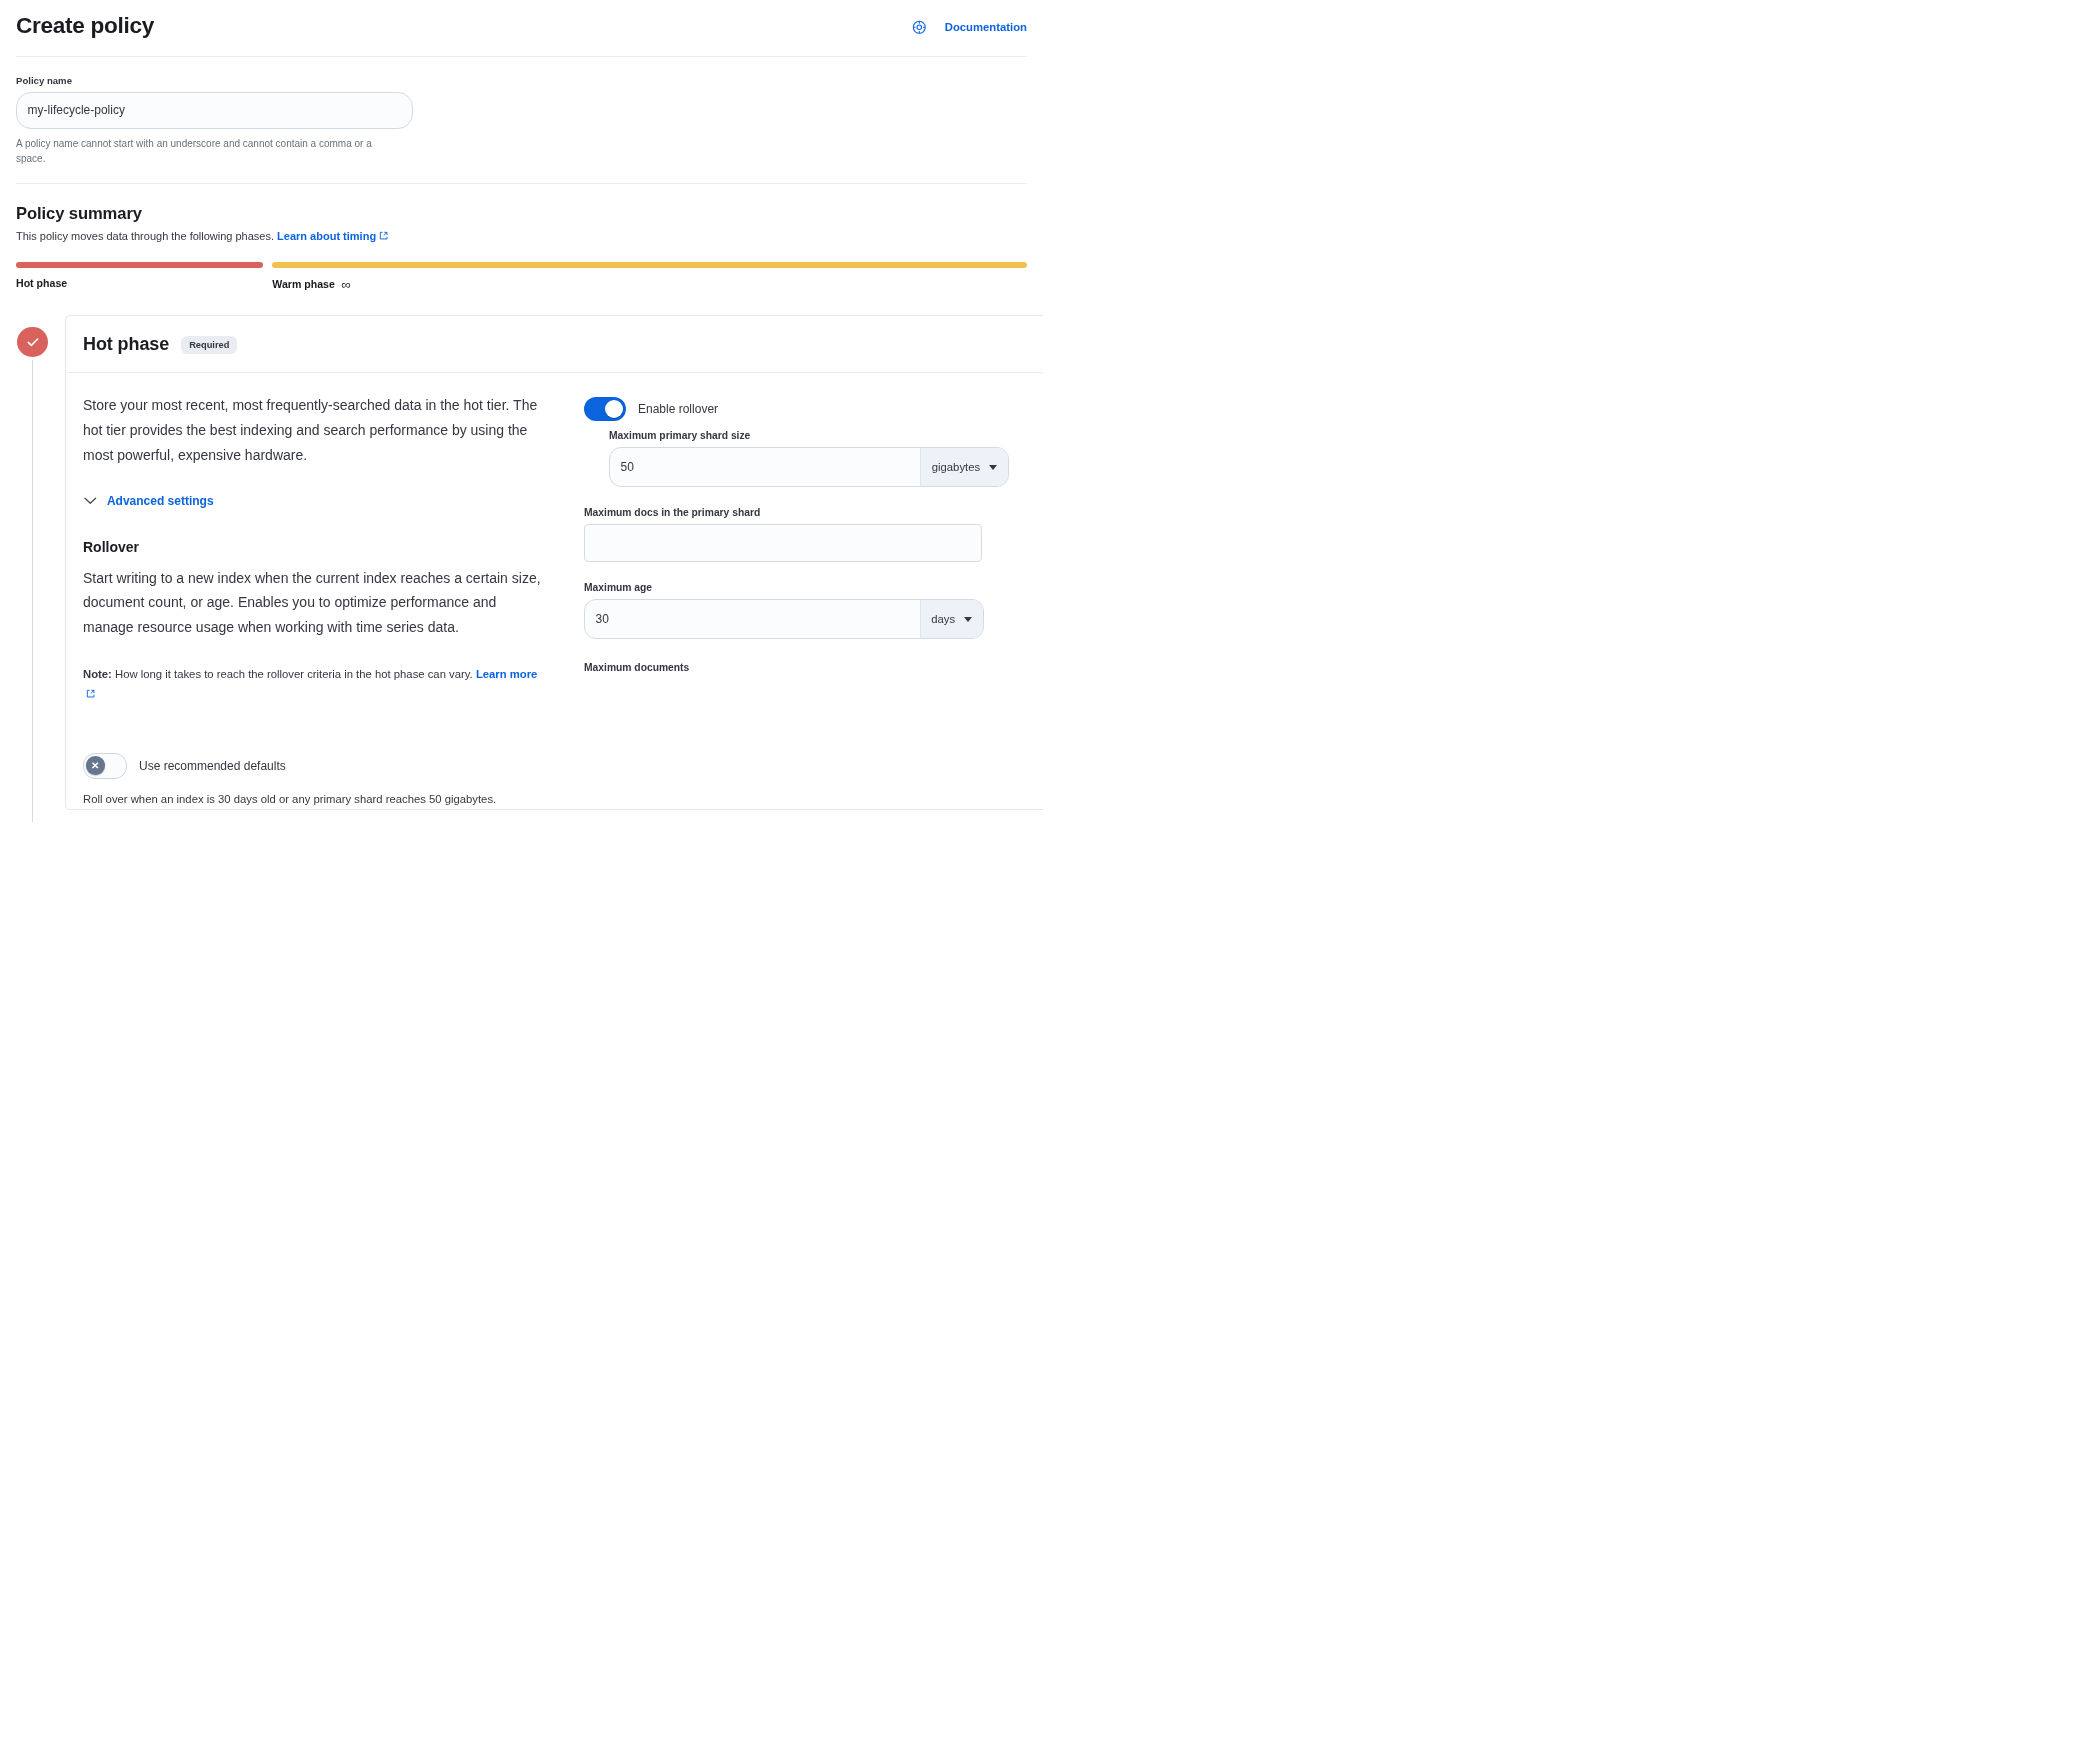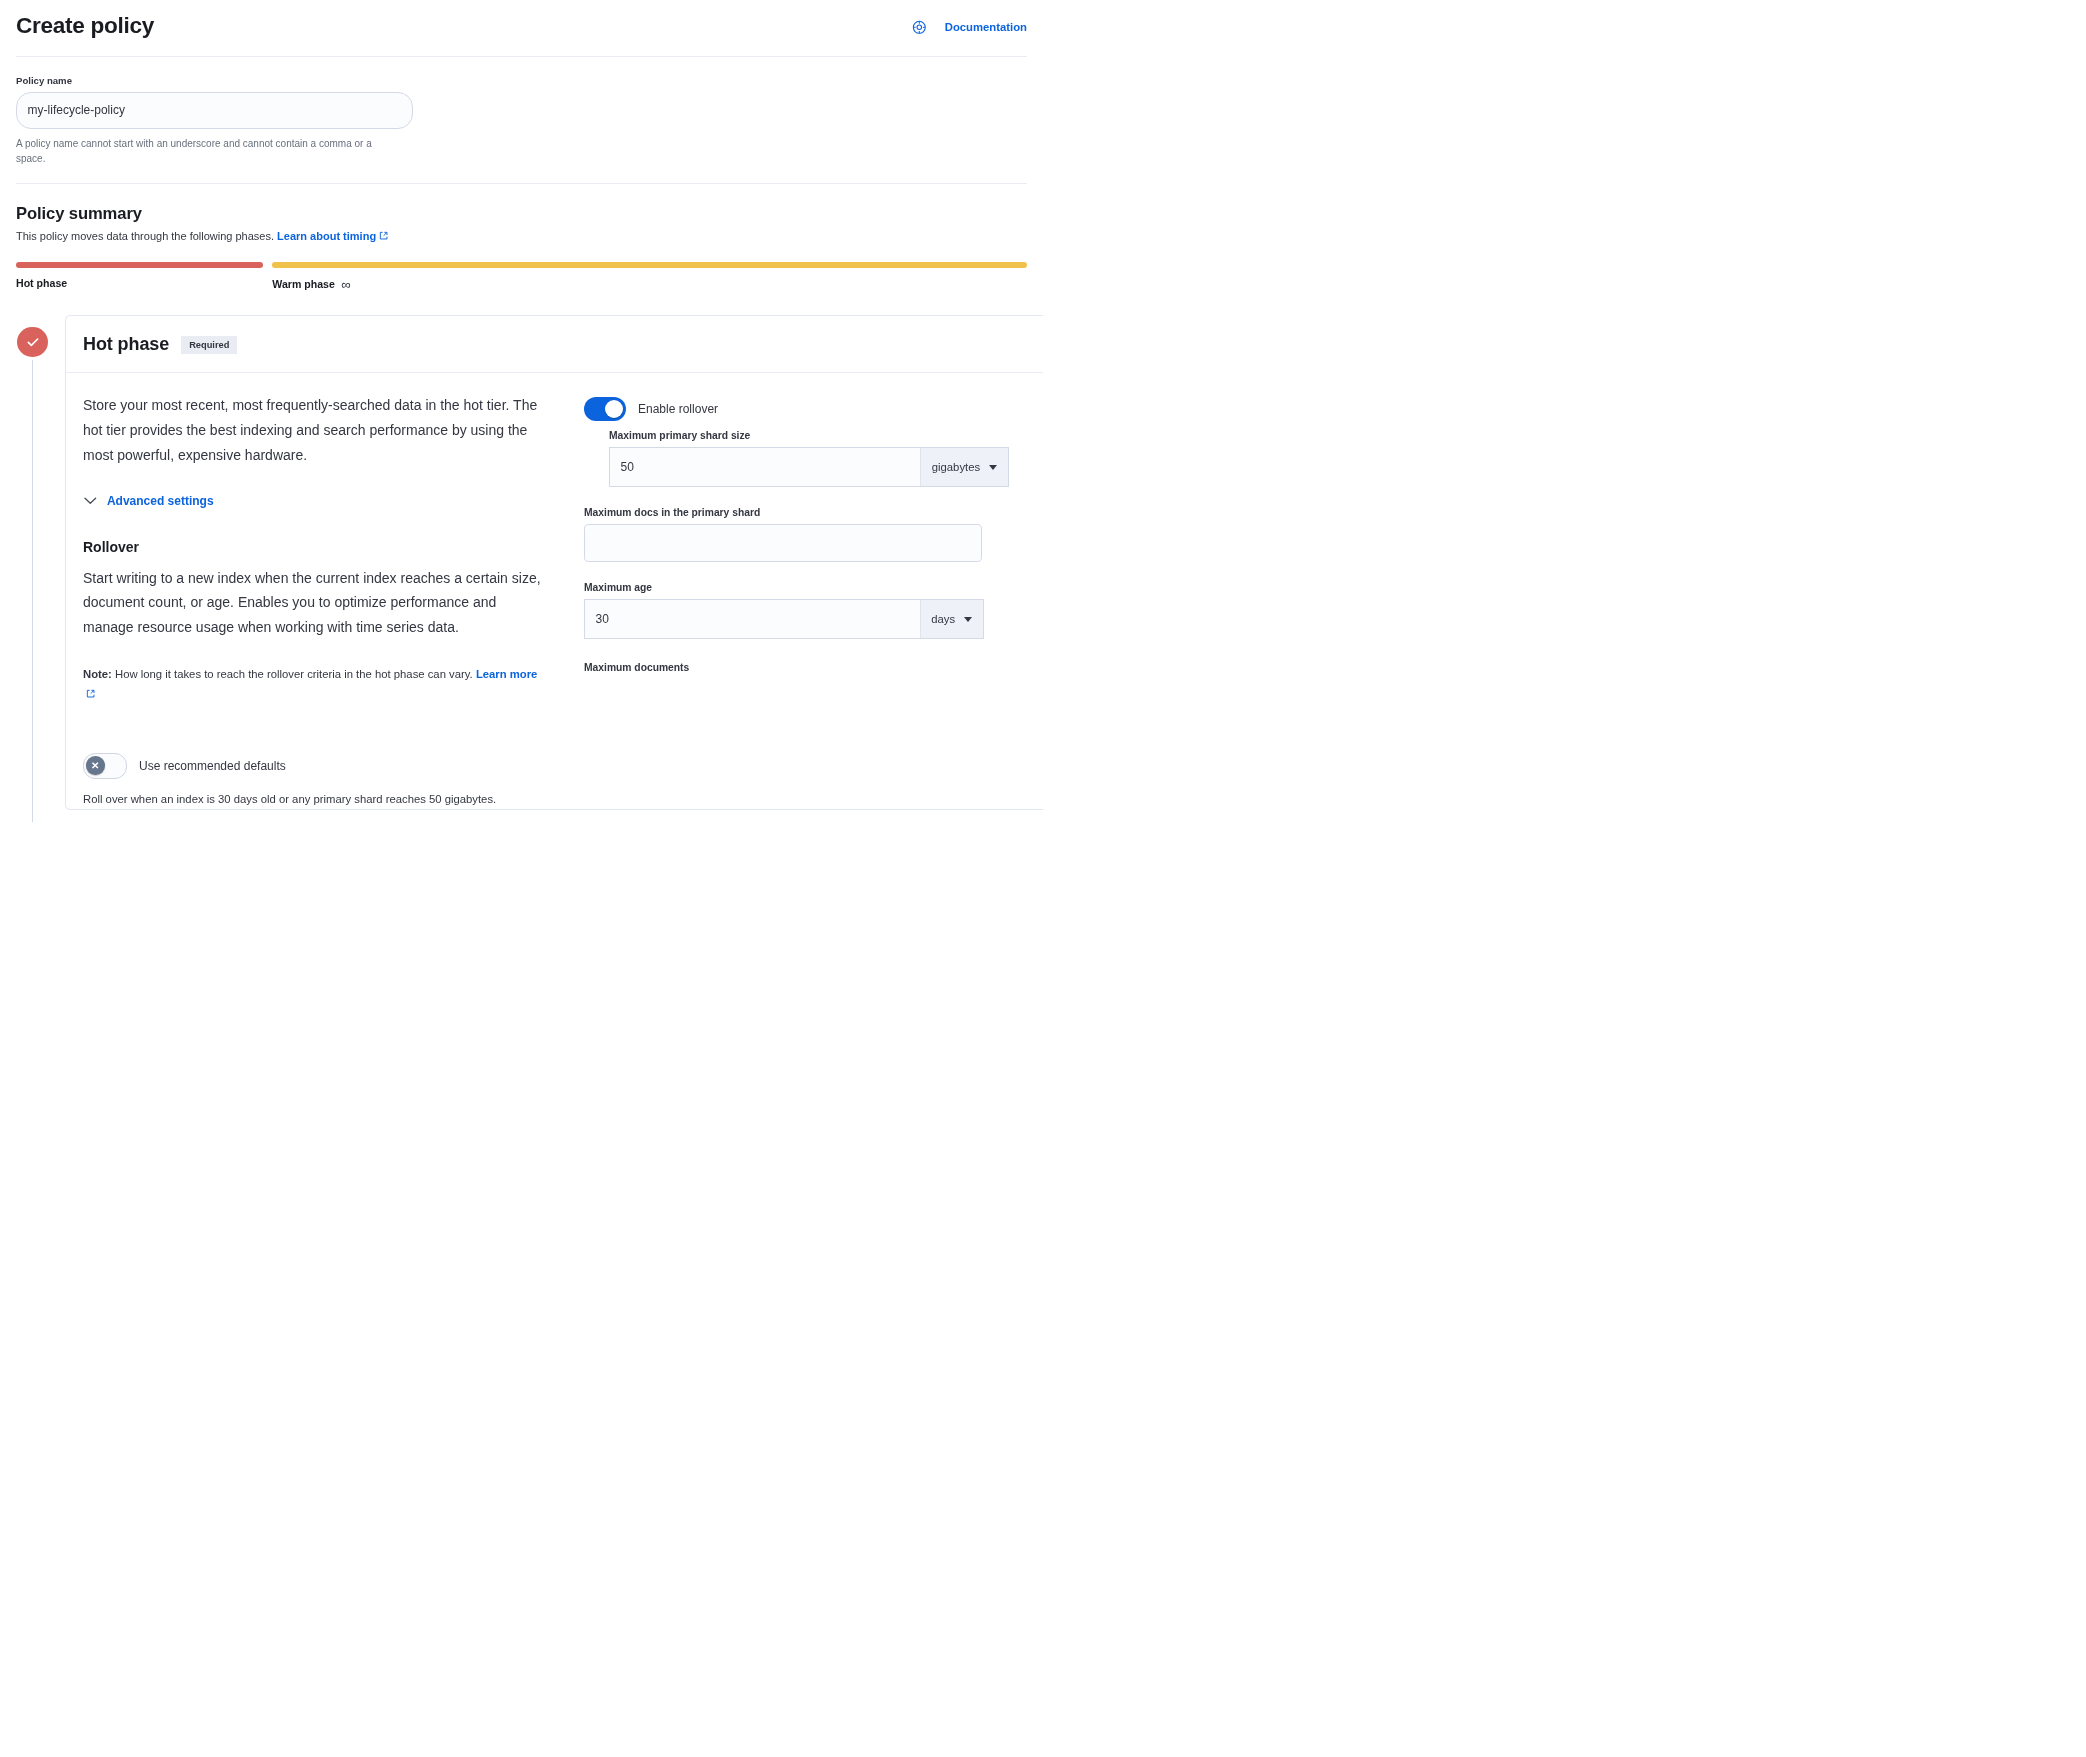--- a/index.html
+++ b/index.html
@@ -190,21 +190,21 @@
     font-weight: 700;
     color: #1a1c21;
     letter-spacing: -0.1px;
   }
   .badge {
     background: #e9edf3;
     color: #343741;
     font-size: 9.3px;
     font-weight: 600;
     padding: 4px 8px;
-    border-radius: 0;
+    border-radius: 6px;
   }
   .panel-body {
     padding: 20px 17px 0 17px;
     display: flex;
     gap: 20px;
   }
   .col-left { width: 481px; flex: 0 0 481px; }
   .col-right { flex: 1; }
 
   .para {
@@ -295,21 +295,21 @@
     font-size: 10.3px;
     font-weight: 600;
     color: #343741;
     margin-bottom: 6px;
   }
   .input-group {
     display: flex;
     width: 398px;
     height: 38px;
     border: 0.7px solid #d3dae6;
-    border-radius: 0;
+    border-radius: 12px;
     overflow: hidden;
     background: #fbfcfd;
   }
   .input-group input {
     flex: 1;
     border: none;
     background: transparent;
     font-size: 12px;
     color: #343741;
     padding: 0 10.6px;

